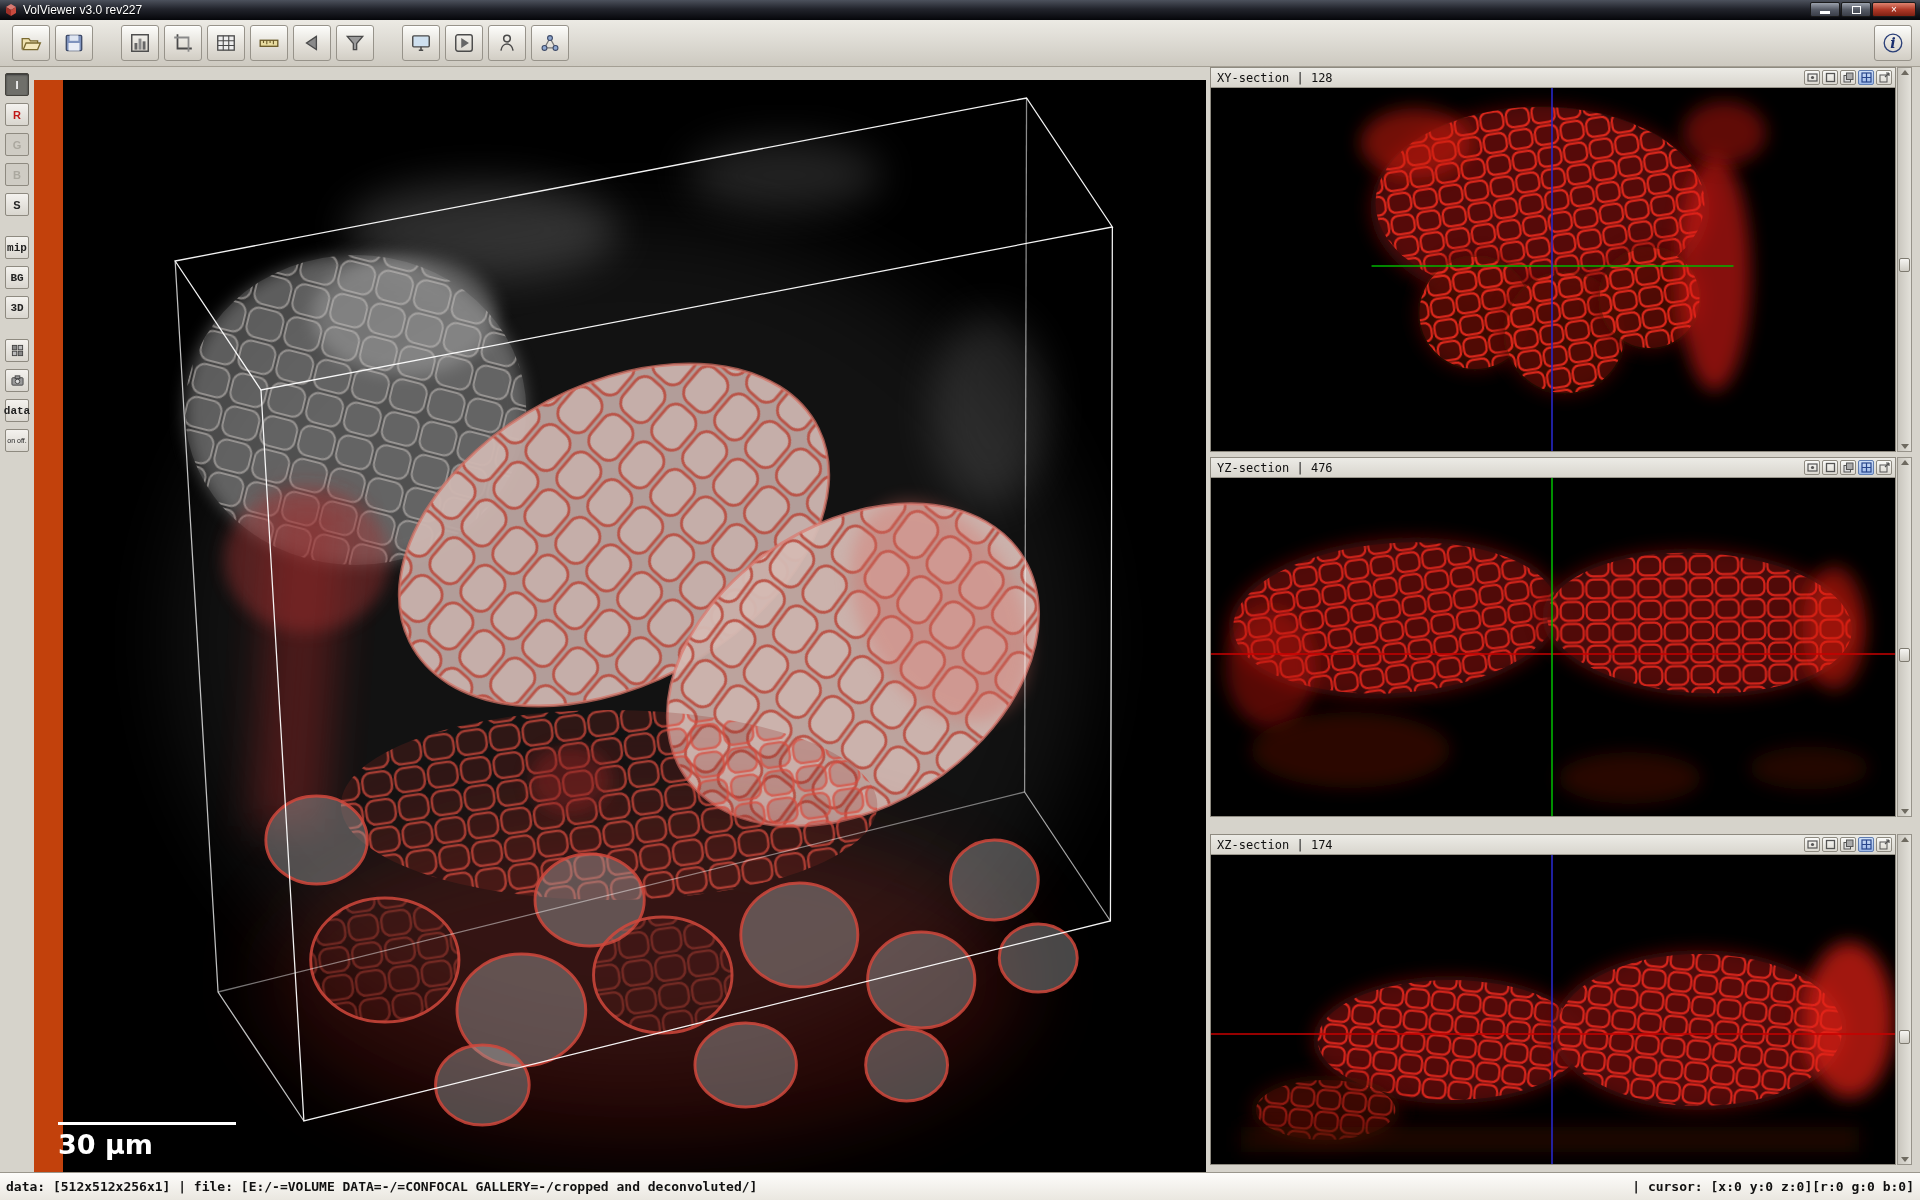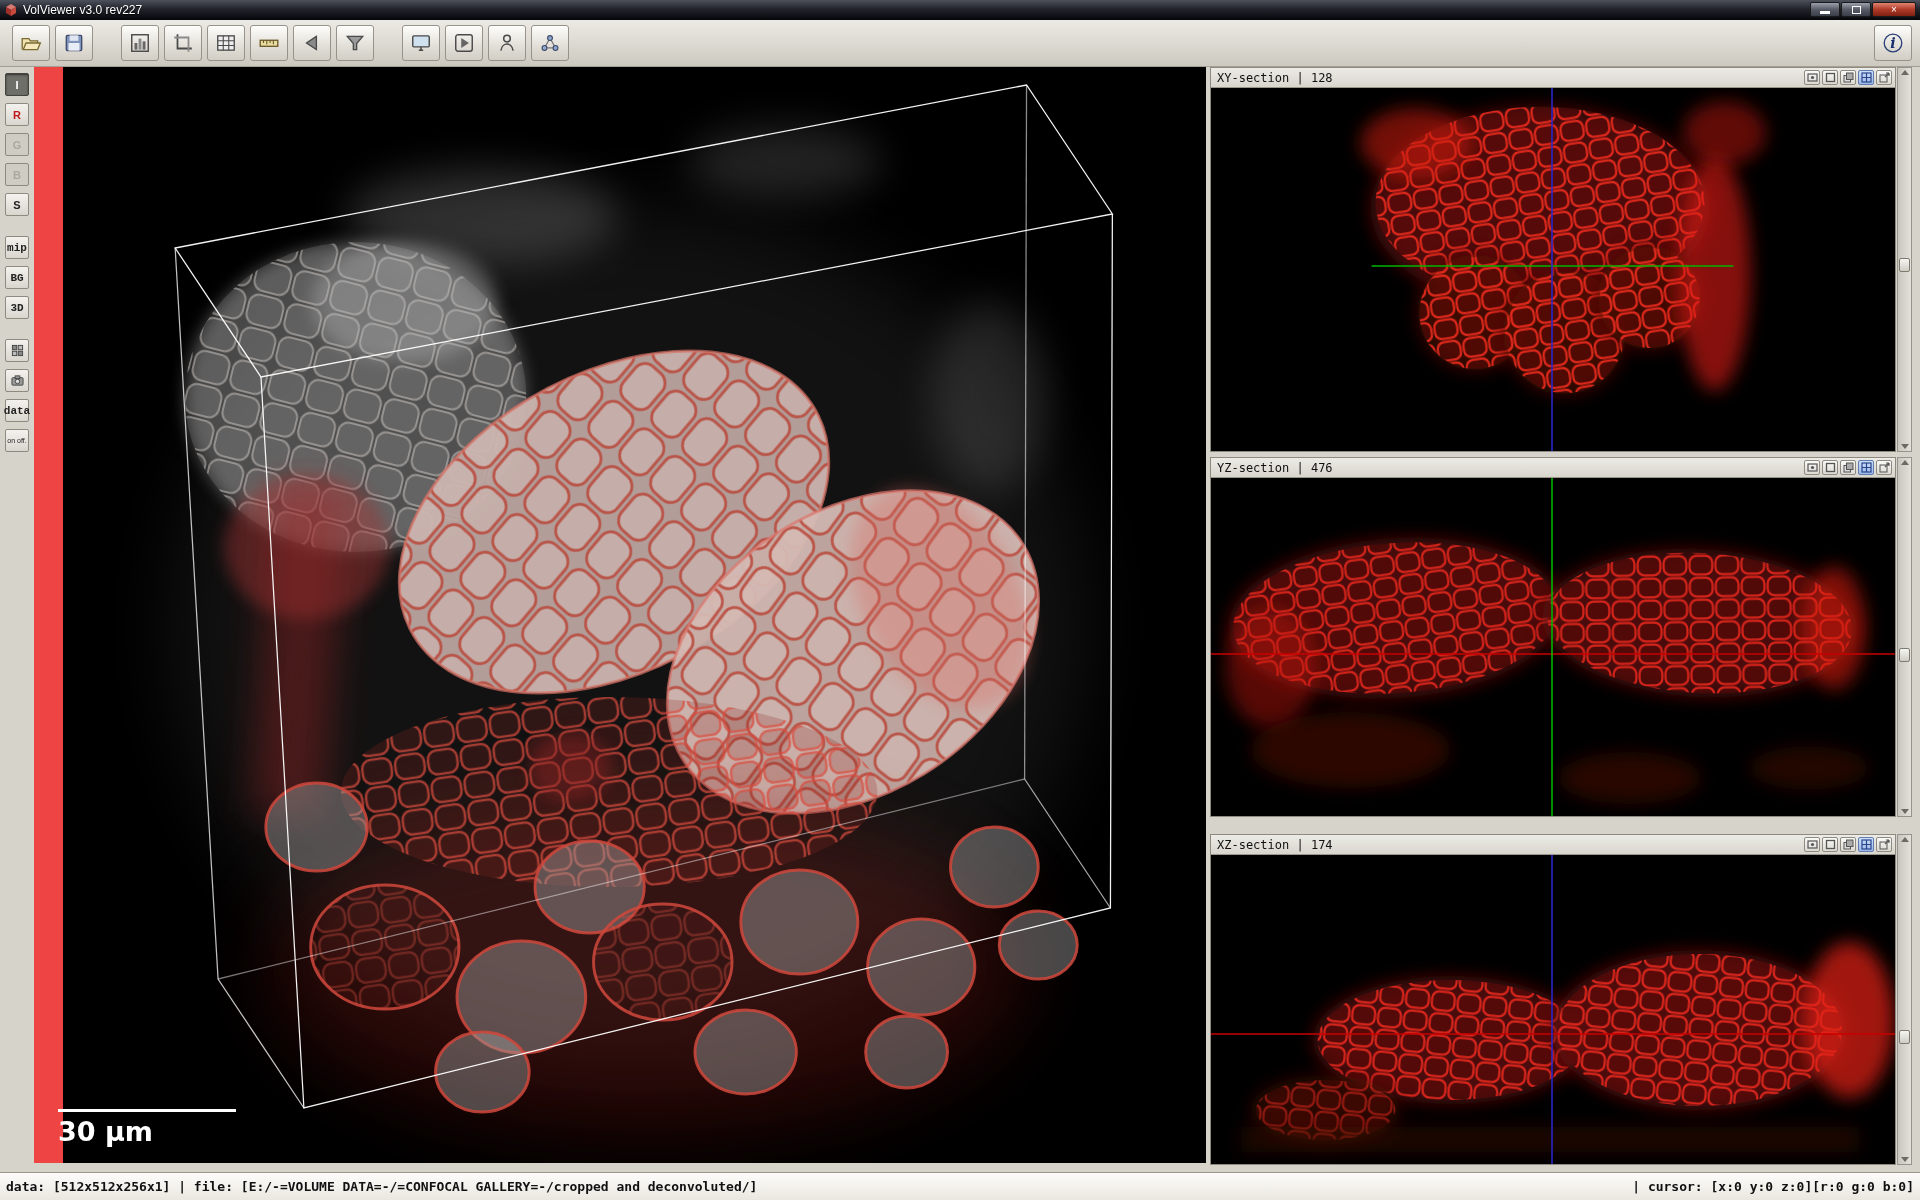--- a/index.html
+++ b/index.html
@@ -61,22 +61,22 @@
   }
   .sb-btn.small-label { font-size:11px; font-weight:bold;font-family:Liberation Mono, monospace; }
   .sb-btn.tiny-label { font-size:7px; font-weight:normal; line-height:7px; }
   .sb-btn.pressed { background:#6f6f6a; color:#fff; border-color:#44423c; box-shadow:inset 0 1px 2px #333; }
   .sb-btn.red-label { color:#c01818; }
   .sb-btn.disabled { color:#aba89f; background:#cfccc4; }
   .sb-gap { height:6px; }
 
   
   .viewport3d {
-    position:absolute; left:34px; top:67px; width:1172px; height:1096px;
-    background:#ef4444; cursor:crosshair;padding-left:29px;
+    position:absolute; left:34px; top:80px; width:1172px; height:1096px;
+    background:#c2410c; cursor:crosshair;padding-left:29px;
   }
   .viewport3d svg.scene { width:100%; height:100%; display:block; }
   .scalebar {
     position:absolute; left:24px; bottom:16px; color:#fff;
   }
   .scalebar .bar { width:178px; height:3px; background:#fff; }
   .scalebar .lbl { font-size:27px; font-weight:bold; margin-top:4px; font-family:"DejaVu Sans", sans-serif; }
 
   
   .section {

